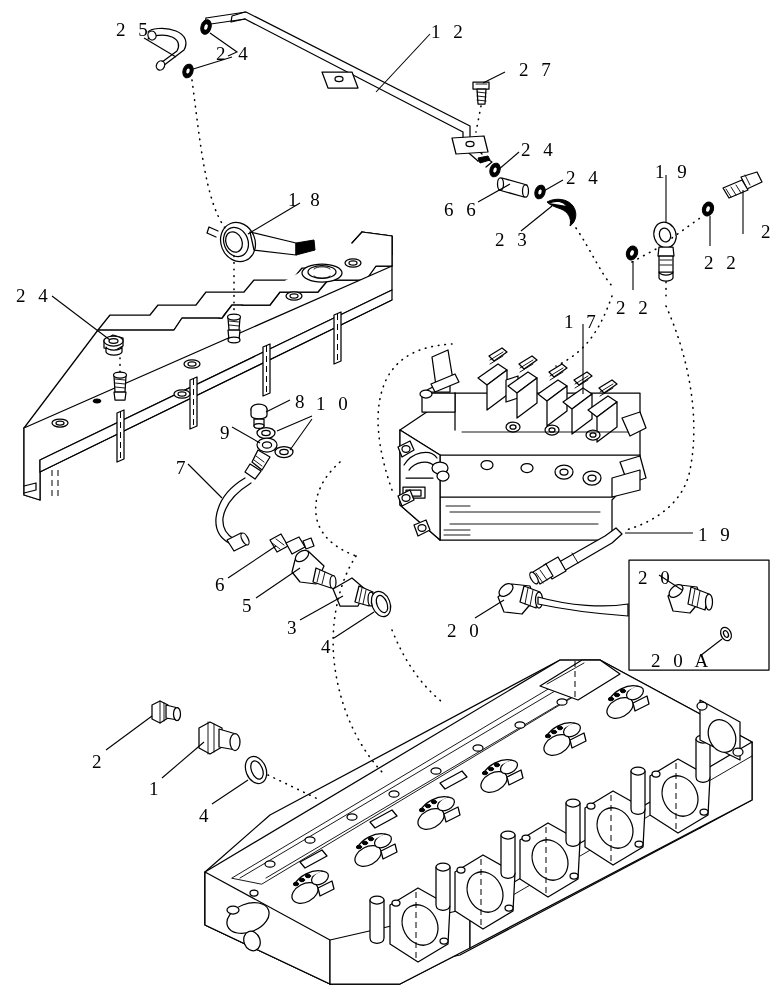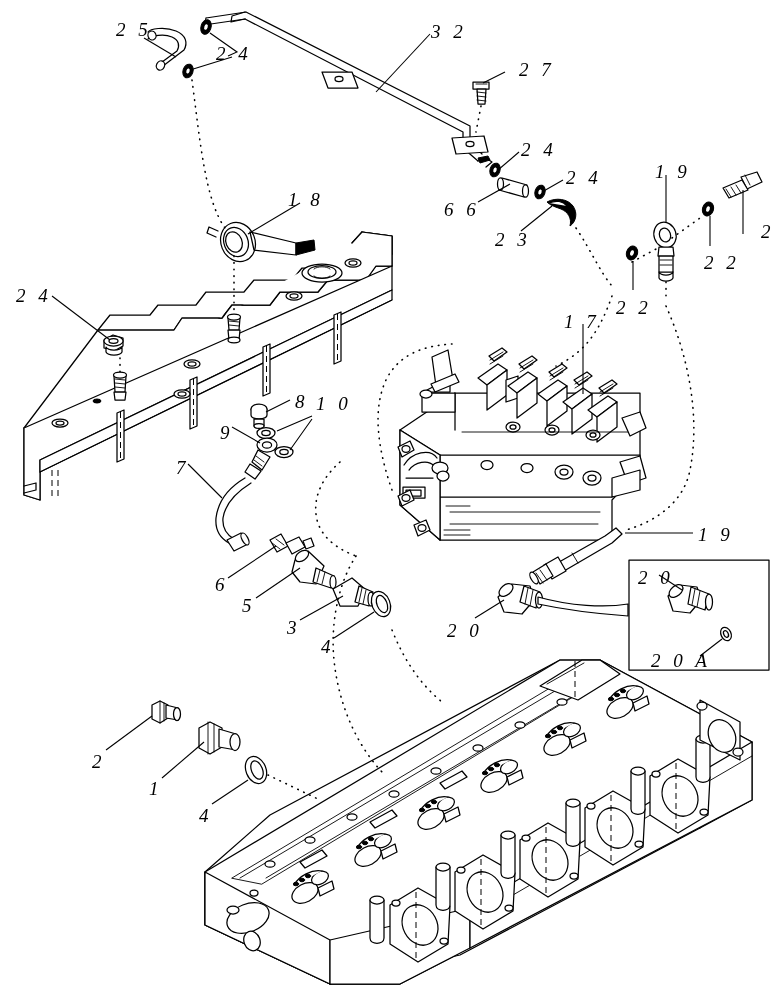--- a/index.html
+++ b/index.html
@@ -2,21 +2,20 @@
 <html><head>
 <meta charset="utf-8">
 <style>
   html,body{margin:0;padding:0;background:#ffffff;}
   #root{
     position:relative;
     width:776px;height:1000px;
     background:#ffffff;
     font-family:"Liberation Serif", serif;
     overflow:hidden;
-    font-style:italic;
   }
   #diagram{position:absolute;left:0;top:0;width:776px;height:1000px;}
   .lbl{
     position:absolute;
     font-family:"Liberation Serif", serif;
     font-size:19px;
     color:#000;
     letter-spacing:4px;
     white-space:nowrap;
     line-height:1;
@@ -574,21 +573,21 @@
       <path class="lead" d="M300 620 L343 596"></path>
       <path class="lead" d="M334 638 L374 612"></path>
       <path class="lead" d="M106 750 L152 716"></path>
       <path class="lead" d="M162 778 L204 742"></path>
       <path class="lead" d="M212 804 L248 780"></path>
     </g>
   </svg>
 
   <div class="lbl" style="left:116px;top:20px">2 5</div>
   <div class="lbl" style="left:216px;top:44px">2 4</div>
-  <div class="lbl" style="left:431px;top:22px">3 2</div>
+  <div class="lbl" style="left:431px;top:22px">1 2</div>
   <div class="lbl" style="left:519px;top:60px">2 7</div>
   <div class="lbl" style="left:521px;top:140px">2 4</div>
   <div class="lbl" style="left:566px;top:168px">2 4</div>
   <div class="lbl" style="left:655px;top:162px">1 9</div>
   <div class="lbl" style="left:761px;top:222px">2 1</div>
   <div class="lbl" style="left:444px;top:200px">6 6</div>
   <div class="lbl" style="left:495px;top:230px">2 3</div>
   <div class="lbl" style="left:616px;top:298px">2 2</div>
   <div class="lbl" style="left:704px;top:253px">2 2</div>
   <div class="lbl" style="left:288px;top:190px">1 8</div>

